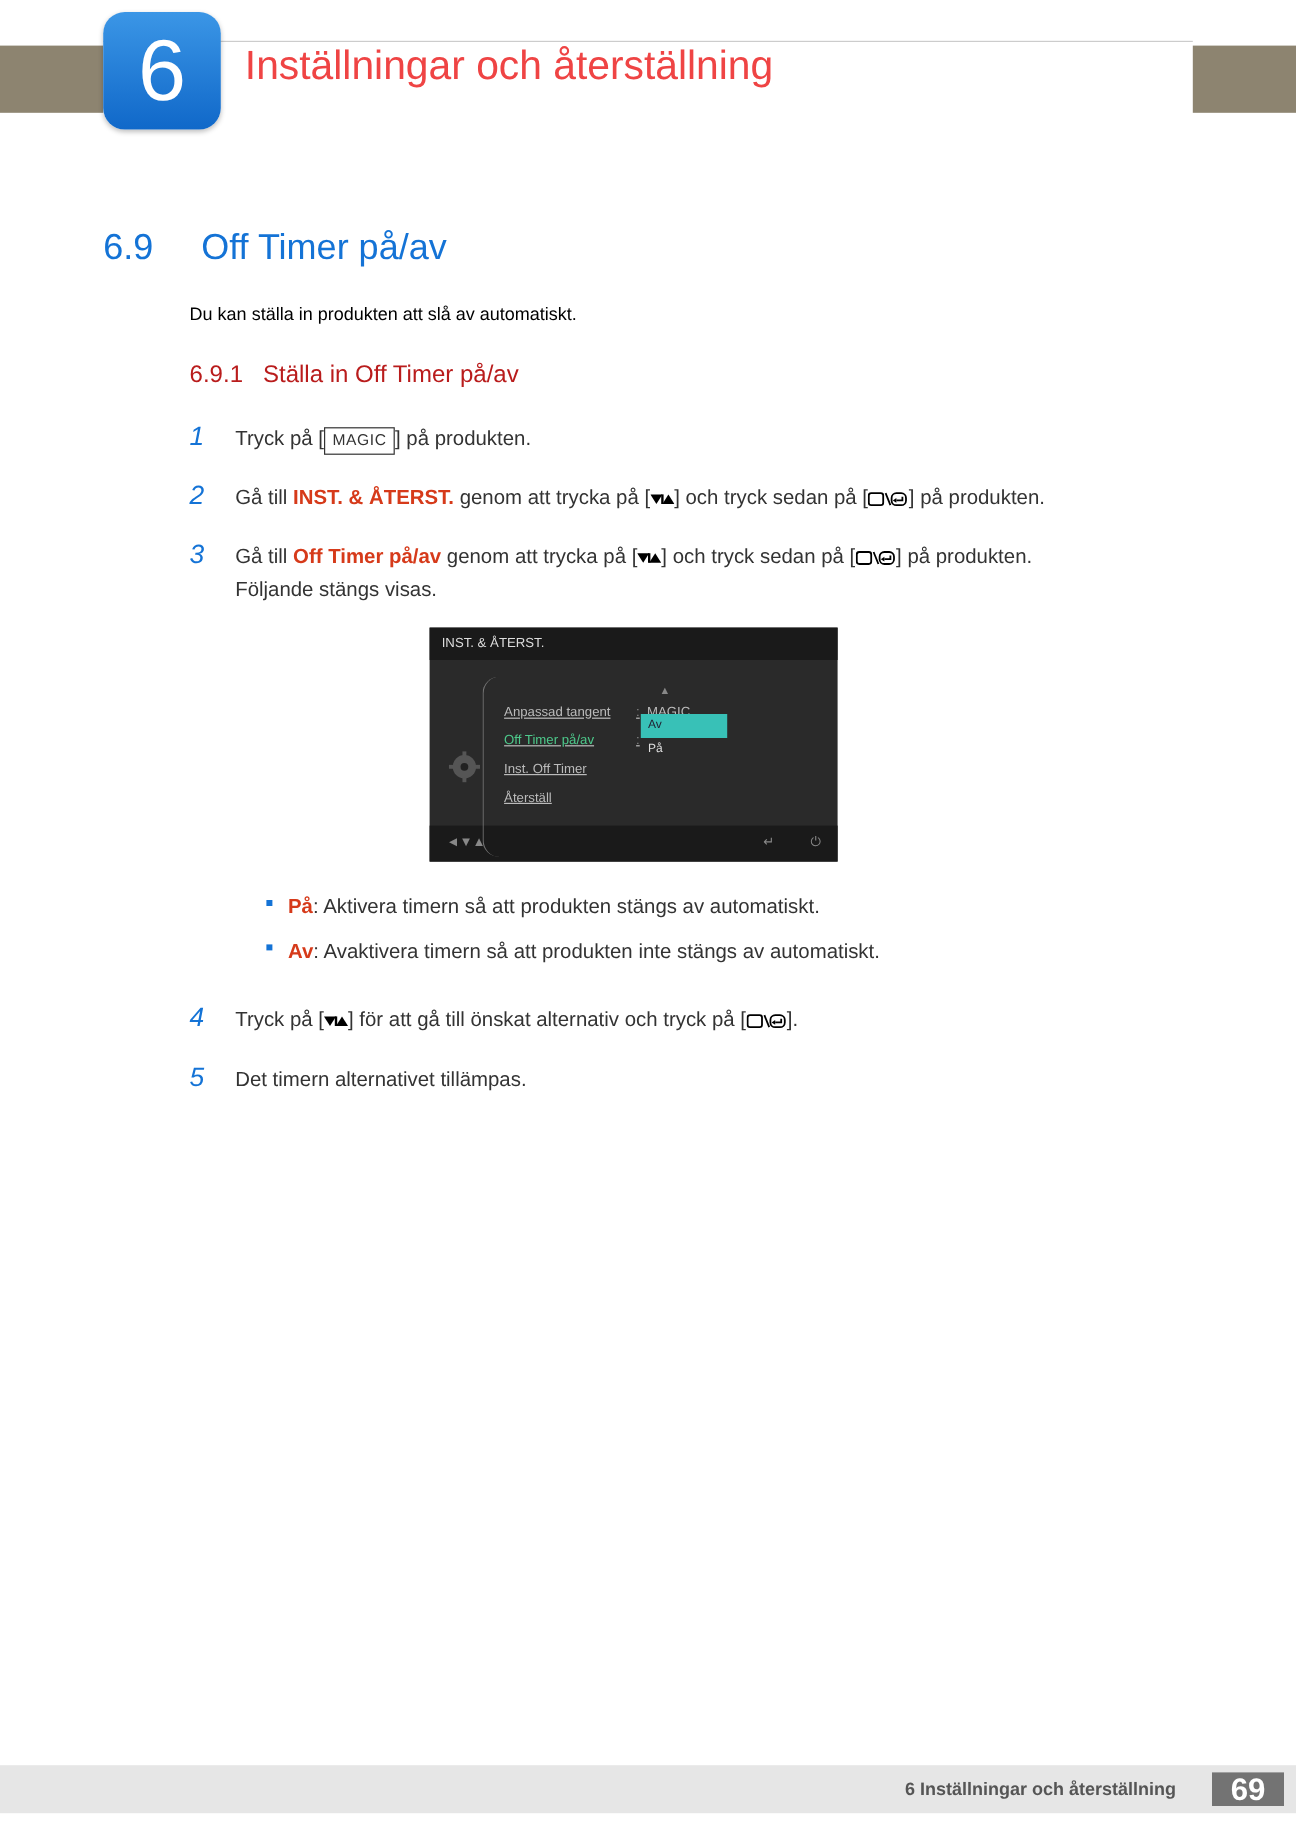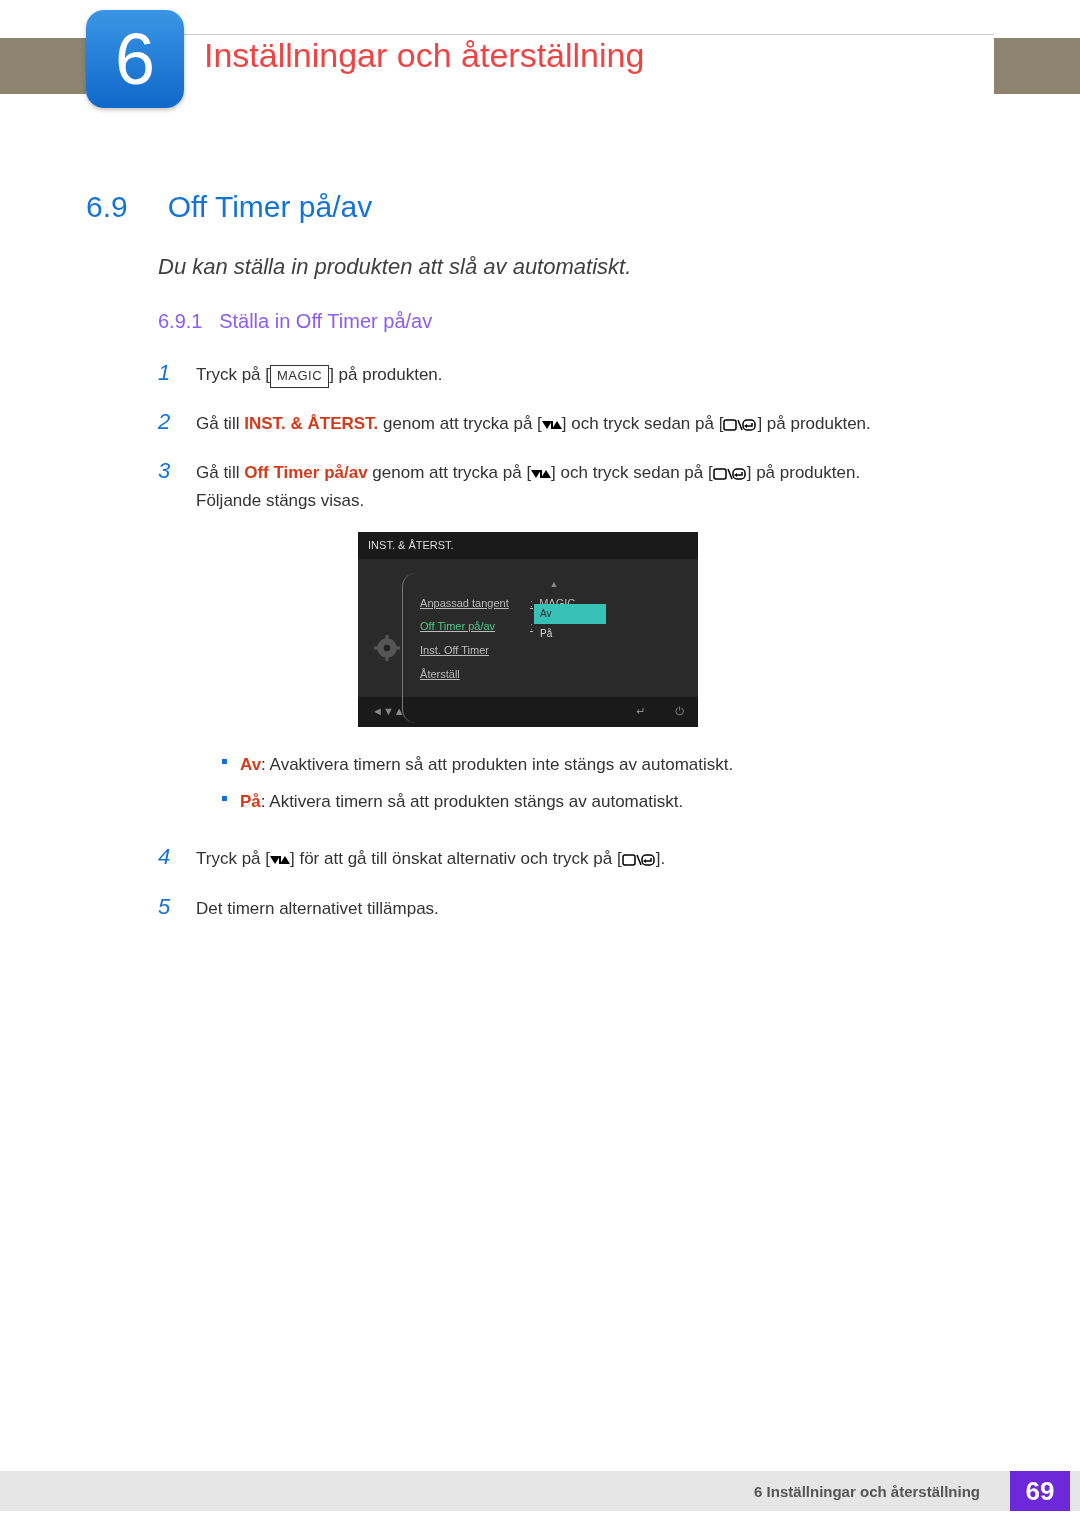--- a/index.html
+++ b/index.html
@@ -41,22 +41,22 @@
     color: #ef4444;
     font-weight: 500;
   }
   .content {
     position: absolute;
     top: 190px; left: 86px; right: 86px;
   }
   .sec-row { display:flex; gap: 40px; margin-bottom: 30px; }
   .sec-num { font-size: 30px; color:#1473d6; font-weight:400; }
   .sec-title { font-size: 30px; color:#1473d6; font-weight:400; }
-  .body-text { font-size: 22px; color:#404040; margin: 28px 0 30px 72px; font-style: italic; }
-  .subsec { margin-left:72px; color:#8b5cf6; font-size:20px; margin-bottom:22px; }
+  .body-text { font-size: 15px; color:#000000; margin: 28px 0 30px 72px; }
+  .subsec { margin-left:72px; color:#b91c1c; font-size:20px; margin-bottom:22px; }
   ol.steps { list-style:none; padding:0; margin:0 0 0 72px; }
   ol.steps > li { display:flex; gap:18px; margin-bottom:14px; font-size:17px; color:#333; line-height:1.6; align-items:baseline; }
   ol.steps .n { font-style: italic; color:#1473d6; font-size:22px; min-width:20px; }
   .menu-box { display:inline-block; border:1px solid #333; padding:0 6px; font-size:13px; font-family: Arial; letter-spacing:.5px; }
   .udicon, .enticon { display:inline-flex; align-items:center; gap:2px; vertical-align:middle; }
   .udicon svg, .enticon svg { display:block; }
   .red { color:#d63a1a; font-weight:600; }
   .orange { color:#d63a1a; font-weight:600; }
   .bullets { margin:10px 0 0 26px; padding:0; list-style:none; }
   .bullets li { position:relative; padding-left:18px; margin-bottom:10px; font-size:17px; }
@@ -82,21 +82,21 @@
   
   .foot-band {
     position:absolute; left:0; right:0; bottom:16px; height:40px;
     background:#e6e6e6;
   }
   .foot-right {
     position:absolute; right:0; bottom:16px; height:40px;
     display:flex; align-items:center; gap:16px; padding-right:10px;
   }
   .foot-label { font-size:15px; color:#555; font-weight:600; padding-right:14px; }
-  .foot-page { background:#6d28d9; color:#fff; width:60px; height:40px; display:flex; align-items:center; justify-content:center; font-size:26px; font-weight:700; }
+  .foot-page { background:#737373; color:#fff; width:60px; height:28px; display:flex; align-items:center; justify-content:center; font-size:26px; font-weight:700; }
 </style>
 </head>
 <body>
 
 <div class="top-band"></div>
 <div class="top-over"></div>
 <div class="chapter-box">6</div>
 <div class="chapter-title">Inställningar och återställning</div>
 
 <div class="content">
@@ -202,22 +202,22 @@
               <span>▲</span>
               <span style="flex:1"></span>
               <span>↵</span>
               <span style="width:30px"></span>
               <span>⏻</span>
             </div>
           </div>
         </div>
 
         <ul class="bullets">
+          <li><span class="orange">På</span><span>: Aktivera timern så att produkten stängs av automatiskt.</span></li>
           <li><span class="orange">Av</span><span>: Avaktivera timern så att produkten inte stängs av automatiskt.</span></li>
-          <li><span class="orange">På</span><span>: Aktivera timern så att produkten stängs av automatiskt.</span></li>
         </ul>
       </span>
     </li>
     <li>
       <span class="n">4</span>
       <span>
         <span>Tryck på [</span><span class="udicon">
             <svg width="20" height="12">
               <polygon points="0,2 10,2 5,10" fill="#000"></polygon>
               <polygon points="10,10 20,10 15,2" fill="#000"></polygon>

